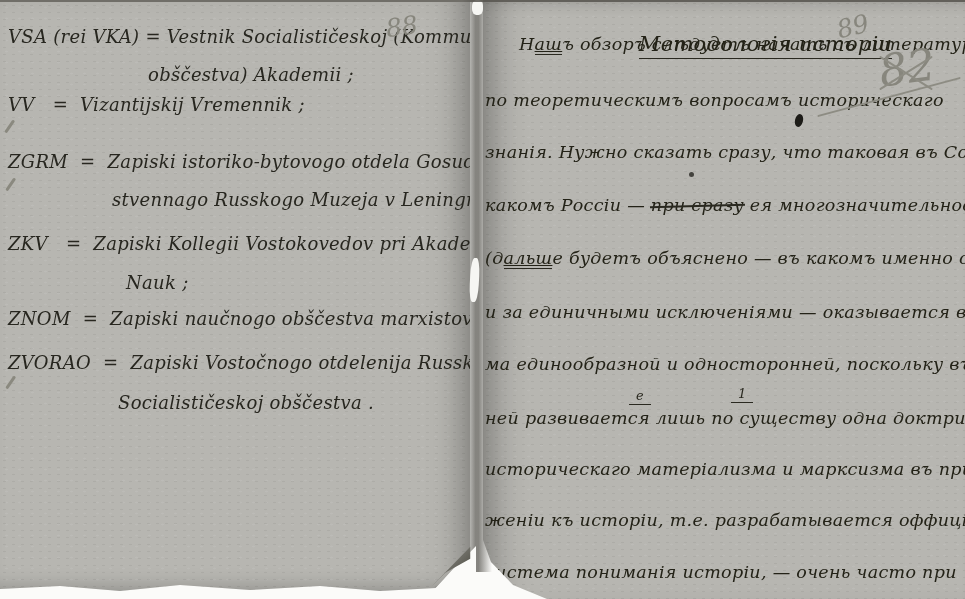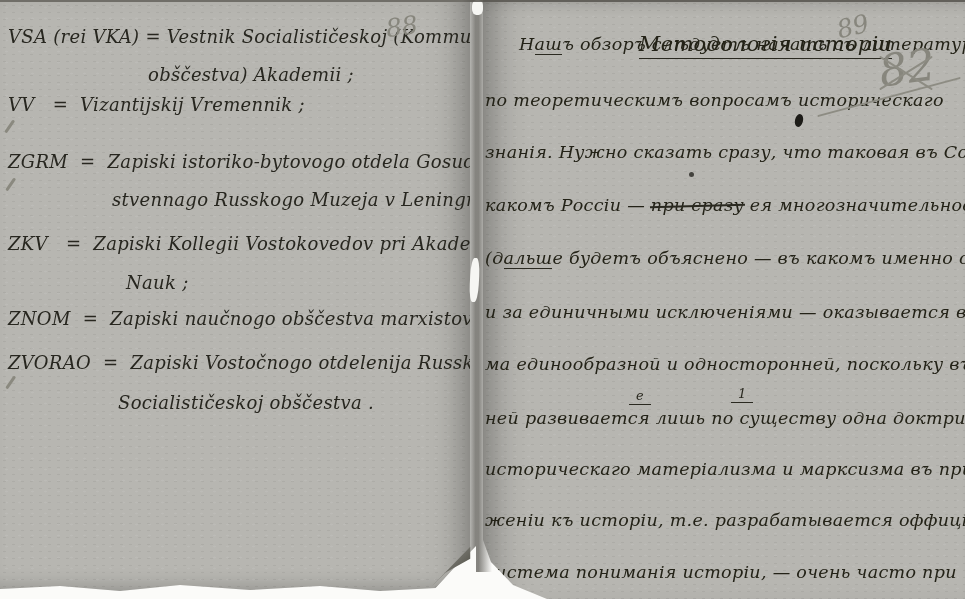--- a/index.html
+++ b/index.html
@@ -21,21 +21,21 @@
     box-shadow:inset -30px 0 35px -24px rgba(0,0,0,.35), inset 0 -18px 22px -18px rgba(0,0,0,.25);}
   .page-right{left:483px;top:0;width:482px;height:599px;
     clip-path:polygon(0 0,482px 0,482px 599px,64px 599px,30px 585px,8px 562px,0 540px);
     box-shadow:inset 32px 0 36px -26px rgba(0,0,0,.38), inset 0 14px 18px -14px rgba(0,0,0,.18);}
 
   .hand{position:absolute;white-space:pre;color:#27261f;font-style:italic;letter-spacing:.3px;}
   .page-left .hand{font-size:18px;}
   .page-right .hand{font-size:17.5px;color:#232217;}
   .seg-strike{position:relative;}
   .seg-strike::after{content:"";position:absolute;left:-1px;right:-1px;top:52%;height:2px;background:#2a2920;transform:rotate(-1.5deg);}
-  .seg-u{border-bottom:1.5px solid #2a2920;}
+  .seg-u{border-bottom:1.5px solid #2a2920;text-decoration:underline;}
 
   .pencil{color:#87867d;}
   .pagenum{position:absolute;font-style:italic;font-size:25px;z-index:4;}
   .crossnum{position:absolute;font-style:italic;font-size:44px;z-index:4;transform:rotate(-8deg);}
   .stroke{position:absolute;height:2px;background:#8d8c83;z-index:5;border-radius:2px;}
   .margin-tick{position:absolute;width:15px;height:2.5px;background:#8a897f;transform:rotate(-55deg);z-index:4;border-radius:2px;}
 
   .title-underline{border-bottom:1.5px solid #2a2920;padding-bottom:2px;}
 
   .edit-mark{position:absolute;font-style:italic;font-size:13px;color:#2a2920;border-bottom:1.2px solid #2a2920;padding:0 7px 1px 7px;z-index:4;}

